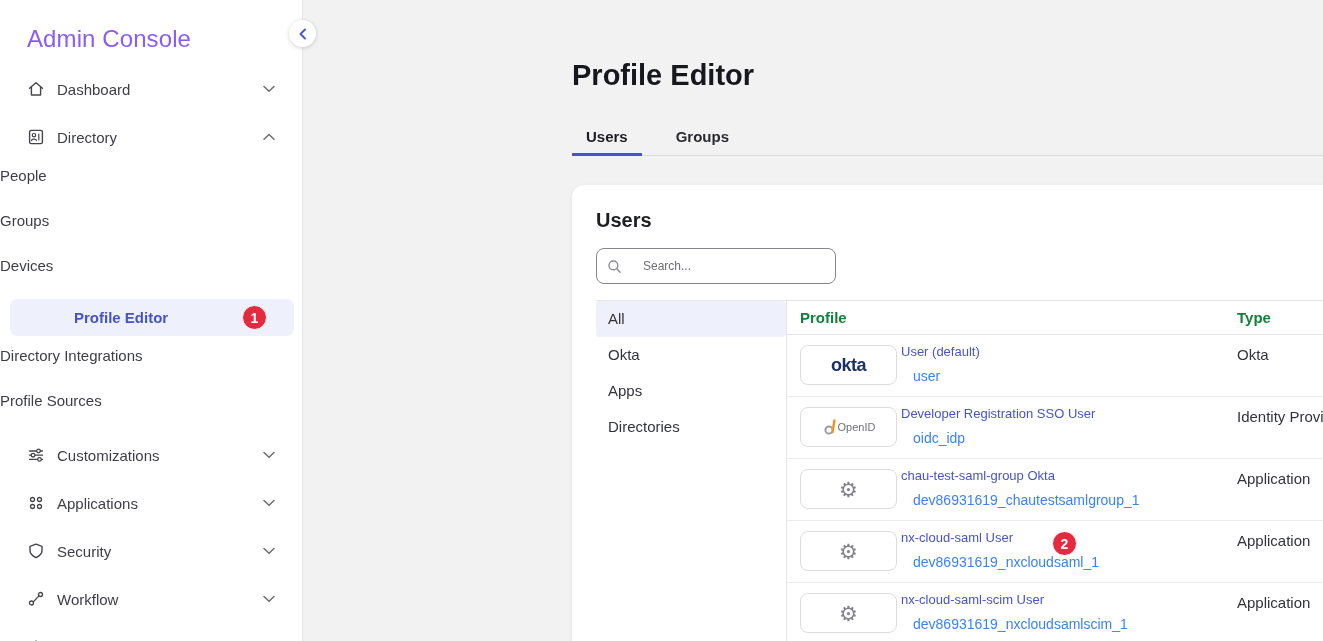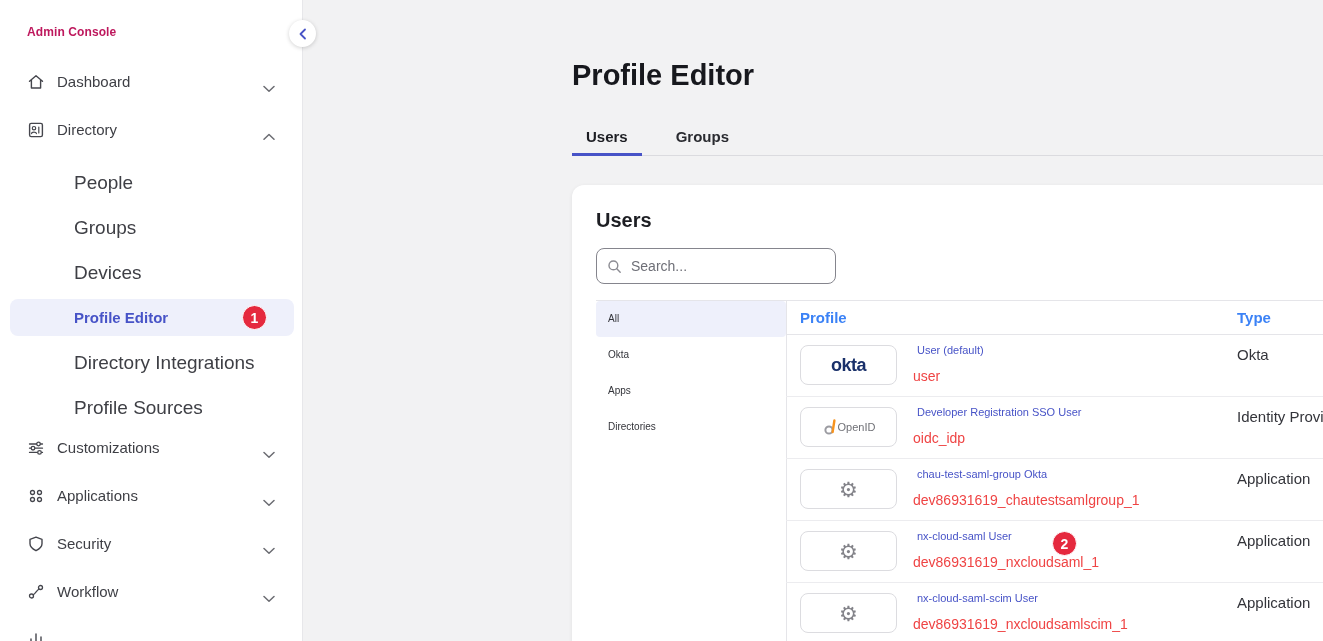--- a/index.html
+++ b/index.html
@@ -1,75 +1,75 @@
 <!DOCTYPE html>
 <html><head>
 <meta charset="utf-8">
 <style>
   html,body{margin:0;padding:0;}
   body{font-family:"Liberation Sans",sans-serif;background:#f2f2f3;-webkit-font-smoothing:antialiased;}
   #app{position:relative;width:1323px;height:641px;overflow:hidden;background:#f2f2f3;}
 
   
   .sidebar{position:absolute;left:0;top:0;width:302px;height:641px;background:#ffffff;border-right:1px solid #e7e7ea;}
-  .sidebar-title{position:absolute;left:27px;top:25px;font-size:12px;font-weight:700;color:#be185d;letter-spacing:.1px;}
+  .sidebar-title{position:absolute;left:27px;top:25px;font-size:24px;font-weight:400;color:#8b5cf6;letter-spacing:.1px;}
   .collapse-btn{position:absolute;left:289px;top:20px;width:27px;height:27px;border-radius:50%;background:#fff;
     box-shadow:0 1px 4px rgba(0,0,0,.18);display:flex;align-items:center;justify-content:center;cursor:pointer;z-index:5;}
-  .nav-row{position:absolute;left:0;width:302px;height:32px;display:flex;
+  .nav-row{position:absolute;left:0;width:302px;height:32px;display:flex;align-items:center;
     padding:0 27px;box-sizing:border-box;font-size:15px;color:#3e3f45;cursor:pointer;}
   .nav-row .icon{width:18px;height:18px;margin-right:12px;display:flex;align-items:center;justify-content:center;flex:none;}
   .nav-row .chev{margin-left:auto;display:flex;align-items:center;}
-  .sub-row{position:absolute;left:0;width:302px;height:32px;display:flex;align-items:center;
-    padding-left:74px;box-sizing:border-box;font-size:19px;color:#3e3f45;cursor:pointer;}
+  .sub-row{position:absolute;left:0;width:302px;height:32px;display:flex;align-items:flex-start;
+    box-sizing:border-box;font-size:15px;color:#3e3f45;cursor:pointer;}
   .pill{position:absolute;left:10px;width:284px;height:37px;background:#eef0fb;border-radius:8px;
     display:flex;align-items:center;padding-left:64px;box-sizing:border-box;font-size:15px;font-weight:700;color:#4753c7;cursor:pointer;}
   .badge{width:25px;height:25px;border-radius:50%;background:#e5293e;color:#fff;font-size:14px;font-weight:700;
     display:flex;align-items:center;justify-content:center;border:1.5px solid #fff;box-sizing:border-box;}
   .pill .badge{margin-left:auto;margin-right:27px;}
 
   
   .page-title{position:absolute;left:572px;top:59px;font-size:29px;font-weight:700;color:#17181d;}
   .tabs{position:absolute;left:572px;top:124px;right:0;height:31px;display:flex;align-items:flex-end;border-bottom:1px solid #dbdbdf;}
   .tab{height:29px;line-height:26px;padding:0 14px;font-size:15px;font-weight:700;color:#2a2b30;
     border-bottom:3px solid transparent;margin-bottom:-1px;cursor:pointer;}
   .tab.active{border-bottom-color:#4753c7;color:#1d1e23;}
   .tab+.tab{margin-left:20px;}
 
   
   .card{position:absolute;left:572px;top:185px;width:808px;height:512px;background:#fff;border-radius:12px;
     box-shadow:0 1px 4px rgba(0,0,0,.07);}
   .card-title{position:absolute;left:24px;top:24px;font-size:20px;font-weight:700;color:#1d1e23;}
   .search-box{position:absolute;left:24px;top:63px;width:240px;height:36px;border:1px solid #85858d;border-radius:8px;
     background:#fff;display:flex;align-items:center;box-sizing:border-box;padding:0 10px;}
-  .search-box input{border:none;outline:none;flex:1;font-size:14px;color:#3e3f45;font-family:"Liberation Sans",sans-serif;margin-left:7px;background:transparent;}
+  .search-box input{border:none;outline:none;flex:1;font-size:12px;color:#3e3f45;font-family:"Liberation Sans",sans-serif;margin-left:19px;background:transparent;}
   .search-box input::placeholder{color:#6e6f77;}
   .card-hdiv{position:absolute;left:24px;right:0;top:115px;height:1px;background:#e5e5e9;}
   .card-vdiv{position:absolute;left:214px;top:115px;bottom:0;width:1px;background:#e5e5e9;}
 
   
   .filters{position:absolute;left:24px;top:116px;width:190px;}
   .filters-header{height:32px;line-height:32px;padding-left:12px;font-size:14px;color:#6d6e76;}
-  .filter-item{height:36px;line-height:36px;padding-left:12px;font-size:10px;color:#33343a;cursor:pointer;}
+  .filter-item{height:36px;line-height:36px;padding-left:12px;font-size:15px;color:#33343a;cursor:pointer;}
   .filter-item.selected{background:#eef0fb;border-radius:4px;}
 
   
   .table{position:absolute;left:214px;top:115px;right:0;}
   .thead{position:relative;height:34px;border-bottom:1px solid #e5e5e9;}
-  .th{position:absolute;top:9px;font-size:15px;font-weight:700;color:#3b82f6;}
+  .th{position:absolute;top:9px;font-size:15px;font-weight:700;color:#15803d;}
   .th-profile{left:14px;}
   .th-type{left:451px;}
   .trow{position:relative;height:61px;border-bottom:1px solid #ececef;}
   .logo-box{position:absolute;left:14px;top:10px;width:97px;height:40px;border:1px solid #dcdce0;border-radius:8px;
     background:#fff;display:flex;align-items:center;justify-content:center;box-sizing:border-box;}
   .okta-text{font-size:18px;font-weight:700;color:#19306a;letter-spacing:-.5px;}
   .openid-wrap{display:flex;align-items:center;}
   .openid-text{font-size:11px;color:#6f7076;}
   .gear{font-size:21px;color:#838389;line-height:1;}
-  .row-link{position:absolute;left:131px;top:9px;font-size:11px;color:#4753c7;cursor:pointer;text-decoration:none;}
-  .row-sub{position:absolute;left:127px;top:33px;font-size:14px;color:#ef4444;}
+  .row-link{position:absolute;left:115px;top:9px;font-size:13px;color:#4753c7;cursor:pointer;text-decoration:none;}
+  .row-sub{position:absolute;left:127px;top:33px;font-size:14px;color:#3b82f6;}
   .row-type{position:absolute;left:451px;top:11px;font-size:15px;color:#33343a;white-space:nowrap;}
   .row-badge{position:absolute;left:266px;top:10px;}
 </style>
 </head>
 <body>
 
 <div id="app">
 
   <aside class="sidebar">
     <div class="sidebar-title">Admin Console</div>

